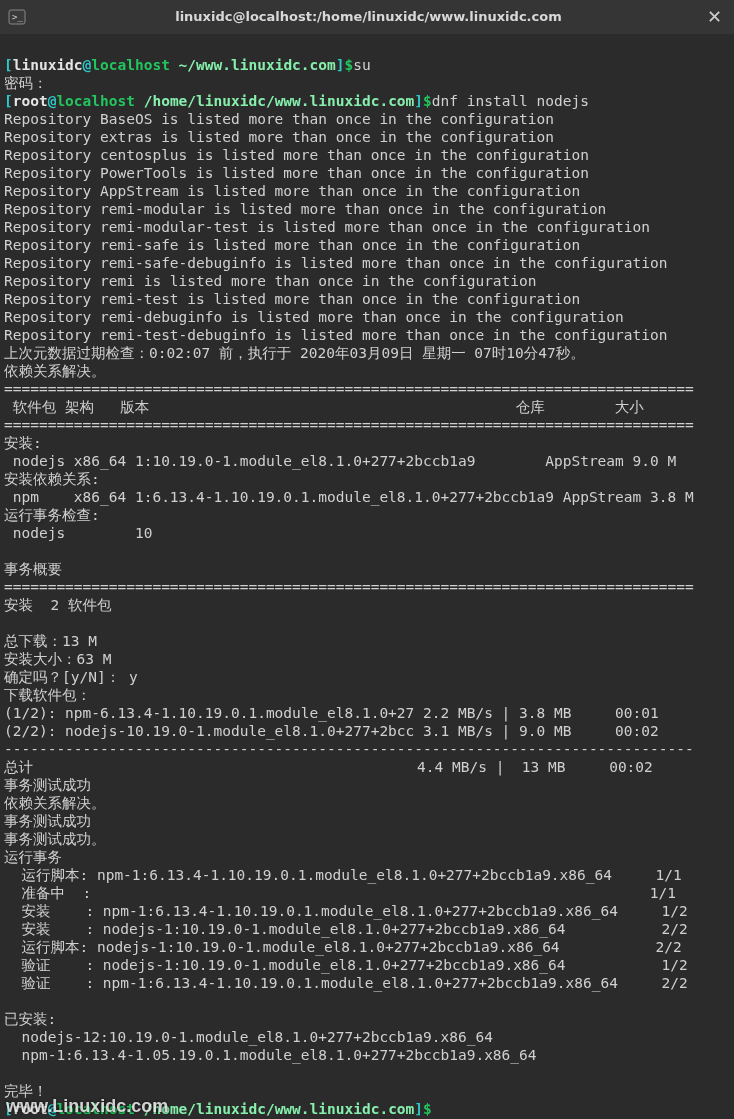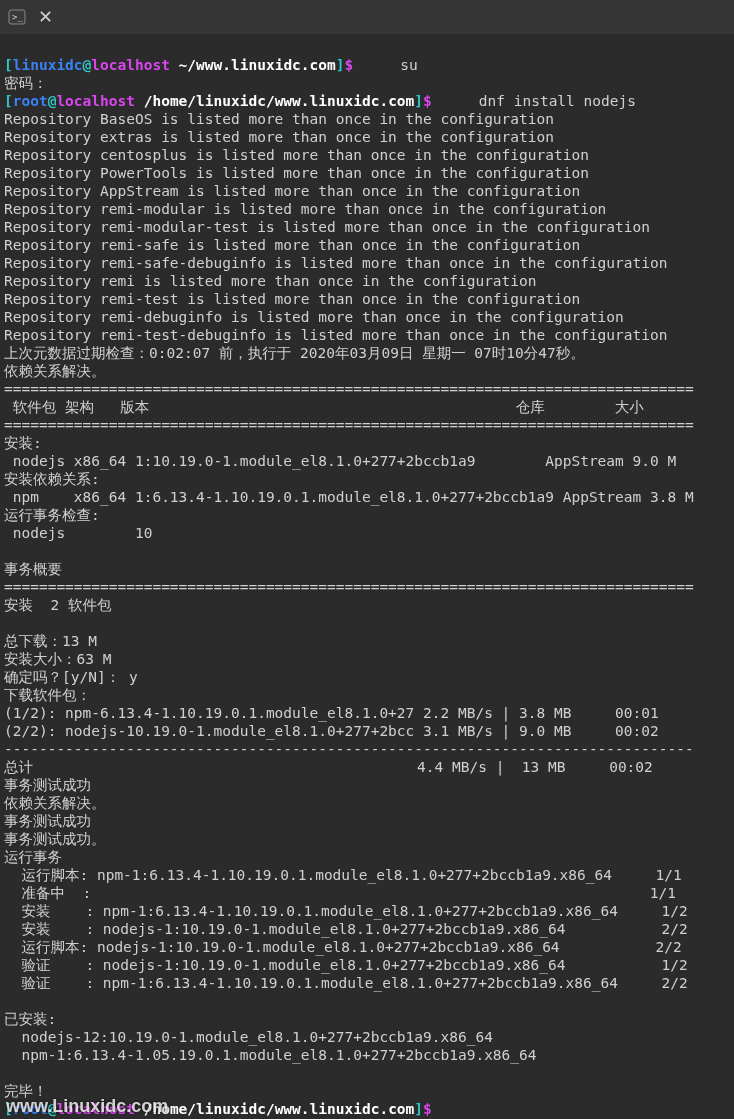--- a/index.html
+++ b/index.html
@@ -28,24 +28,24 @@
     .titlebar .icon { display: flex; align-items: center; margin-right: 8px; }
     .titlebar .title { flex: 1; text-align: center; font-weight: bold; color: #d8d8d8; }
     .titlebar .close { font-size: 18px; cursor: pointer; color: #cccccc; padding: 0 4px; }
     .terminal {
       padding: 4px 4px;
       background: #2b2b2b;
       white-space: pre;
       letter-spacing: 0px;
     }
     .cyan { color: #2ec8c8; font-weight: bold; }
-    .red  { color: #3b82f6; font-weight: bold; }
-    .green{ color: #d946ef; font-weight: bold; }
-    .yellow { color: #ffffff; font-weight: bold; }
-    .white { color: #d0d0d0; margin-left: 47px; }
+    .red  { color: #e5e5e5; font-weight: bold; }
+    .green{ color: #22c55e; font-weight: bold; }
+    .yellow { color: #86efac; font-weight: bold; }
+    .white { color: #d0d0d0; }
     .watermark {
       position: absolute;
       bottom: 4px;
       left: 6px;
       font-family: Georgia, "Times New Roman", serif;
       font-style: italic;
       font-weight: bold;
       pointer-events: none;
     }
     .watermark .brand {
@@ -72,20 +72,21 @@
 </head>
 <body>
 
 <div class="titlebar">
   <span class="icon">
     <svg width="18" height="18" viewBox="0 0 18 18">
       <rect x="1" y="2" width="16" height="14" rx="2" fill="#3a3a3a" stroke="#888" stroke-width="1"></rect>
       <text x="4" y="12" font-size="9" fill="#ccc" font-family="monospace">&gt;_</text>
     </svg>
   </span>
+  <span class="title">linuxidc@localhost:/home/linuxidc/www.linuxidc.com</span>
   <span class="close">✕</span>
 </div>
 
 <div class="terminal">
 <span><span class="cyan">[</span><span class="red">linuxidc</span><span class="cyan">@</span><span class="green">localhost</span><span class="yellow"> ~/www.linuxidc.com</span><span class="cyan">]</span><span class="green">$</span><span class="white">su</span></span>
 <span>密码：</span>
 <span><span class="cyan">[</span><span class="red">root</span><span class="cyan">@</span><span class="green">localhost</span><span class="yellow"> /home/linuxidc/www.linuxidc.com</span><span class="cyan">]</span><span class="green">$</span><span class="white">dnf install nodejs</span></span>
 <span>Repository BaseOS is listed more than once in the configuration</span>
 <span>Repository extras is listed more than once in the configuration</span>
 <span>Repository centosplus is listed more than once in the configuration</span>

